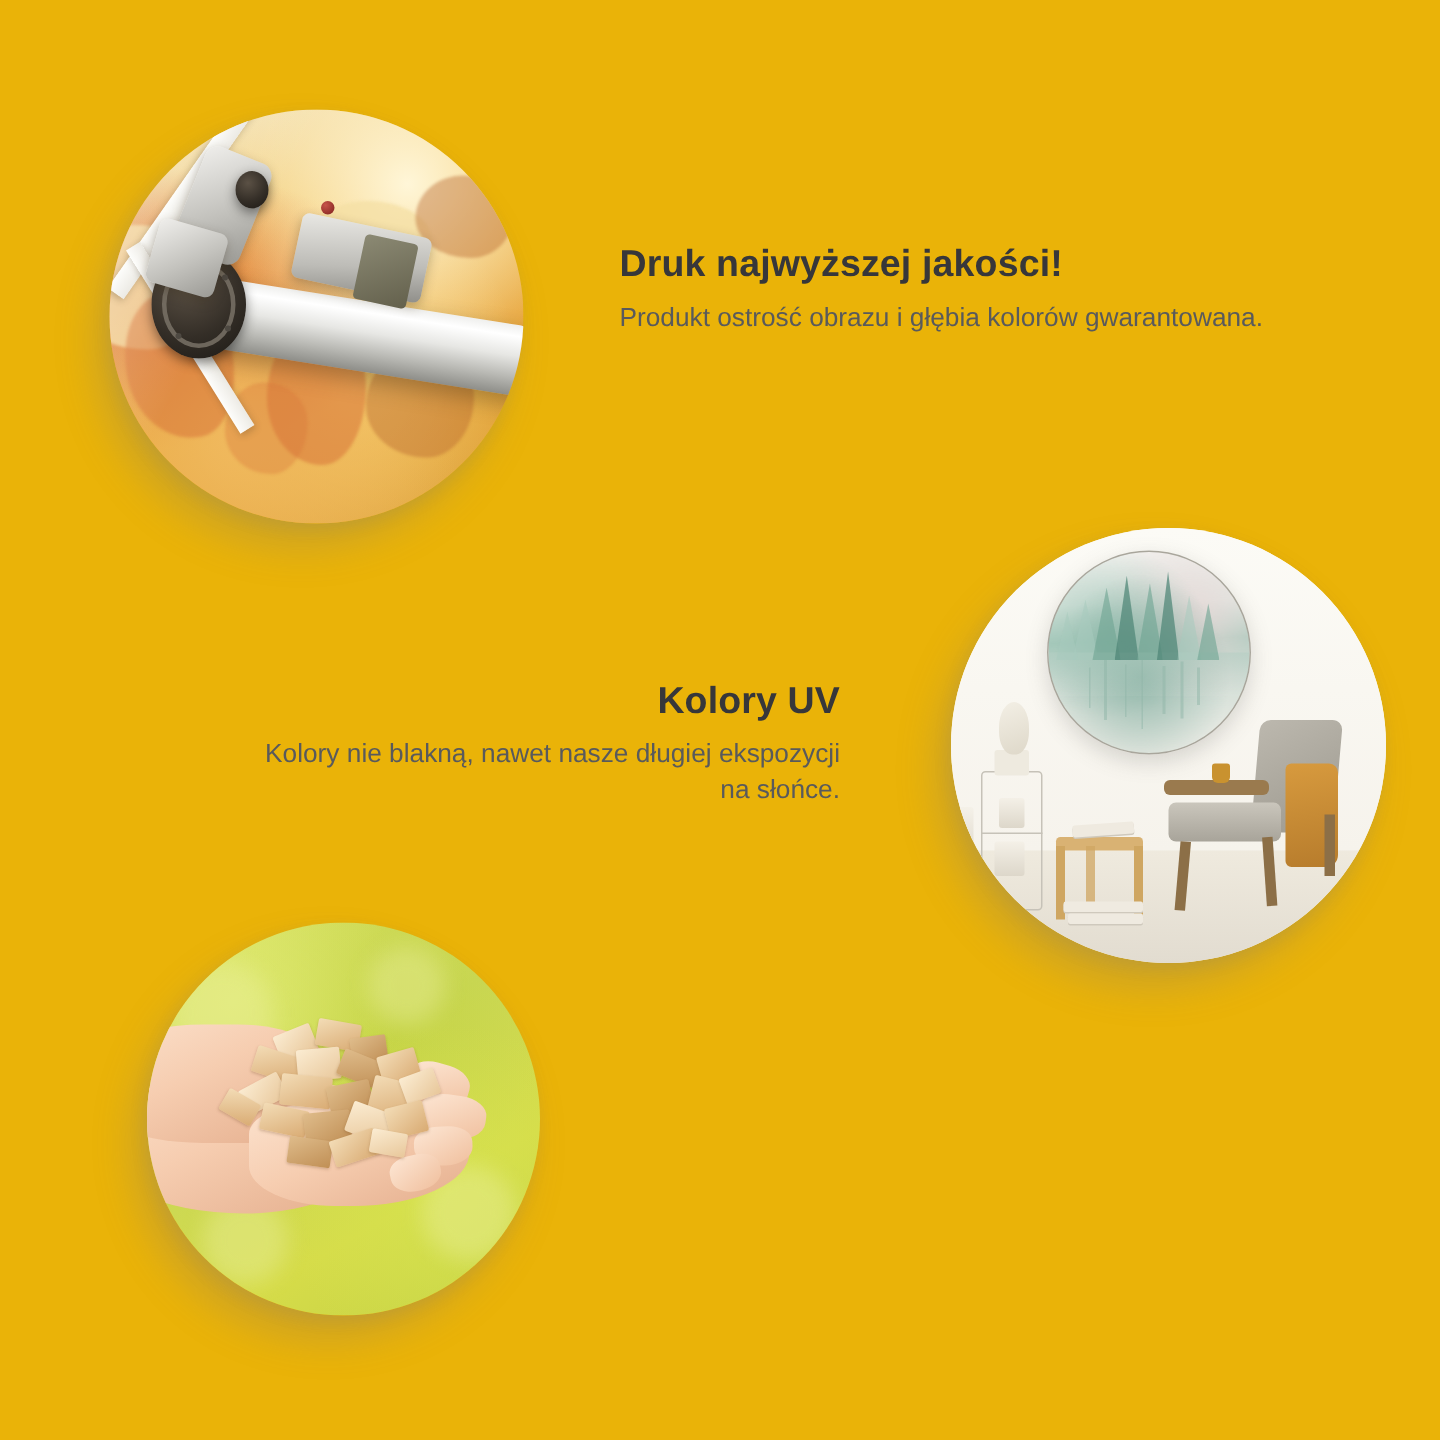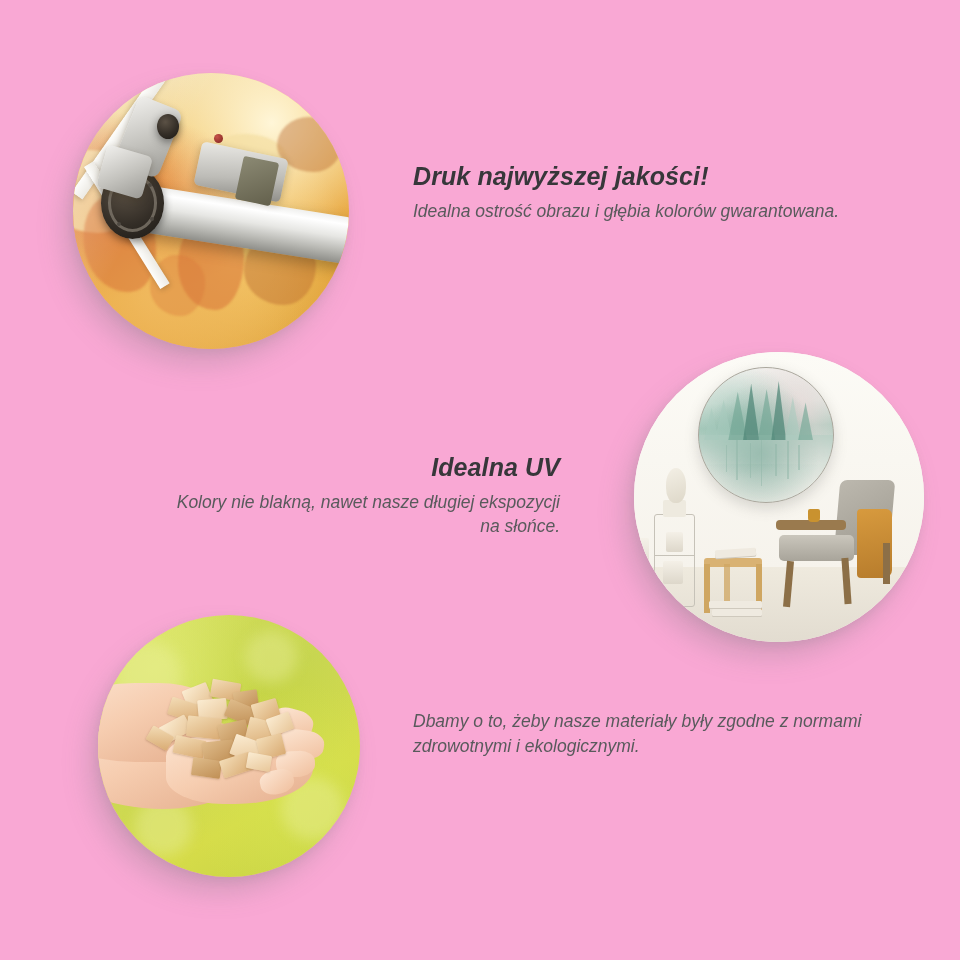--- a/index.html
+++ b/index.html
@@ -2,21 +2,21 @@
 <html><head>
 <meta charset="utf-8">
 <style>
   * { margin:0; padding:0; box-sizing:border-box; }
   html, body {
     width:960px; height:960px;
     background:#f4f4f4;
     font-family:"Liberation Sans","DejaVu Sans",sans-serif;
     overflow:hidden;
   }
-  .page { position:relative; width:960px; height:960px; background:#f9a8d4;font-style:italic; }
+  .page { position:relative; width:960px; height:960px; background:#eab308; }
 
   
   .feature { position:absolute; }
 
   .circle-wrap { position:absolute; }
   .circle {
     position:absolute; inset:0;
     border-radius:50%;
     overflow:hidden;
     box-shadow: -10px 16px 26px rgba(120,120,125,.26),
@@ -239,21 +239,21 @@
                border-radius:5px; transform:rotate(12deg);"></div>
           <div class="nozzle" style="left:60%; top:31%; width:13%; height:16%;
                transform:rotate(12deg); border-radius:3px;"></div>
           <div class="red-dot" style="left:51%; top:22%;"></div>
         </div>
       </div>
     </div>
 
     <div class="text-block align-left" style="left:413px; top:161px; width:430px;">
       <div class="feat-title">Druk najwyższej jakości!</div>
-      <div class="feat-desc">Idealna ostrość obrazu i głębia kolorów gwarantowana.</div>
+      <div class="feat-desc">Produkt ostrość obrazu i głębia kolorów gwarantowana.</div>
     </div>
   </div>
 
   <div class="feature">
 
     <div class="circle-wrap" style="left:634px; top:352px; width:290px; height:290px;">
       <div class="circle">
         <div class="scene">
           <div class="img2-bg"></div>
           <div class="wall2"></div>
@@ -304,21 +304,21 @@
           <div class="candle" style="left:11%; top:62%; width:6%; height:7%;"></div>
           <div class="candle" style="left:10%; top:72%; width:7%; height:8%;"></div>
           <div class="candle" style="left:0%; top:64%; width:5%; height:10%; opacity:.8;"></div>
           <div class="bust-base" style="left:10%; top:51%; width:8%; height:6%;"></div>
           <div class="bust" style="left:11%; top:40%; width:7%; height:12%;"></div>
         </div>
       </div>
     </div>
 
     <div class="text-block align-right" style="left:160px; top:452px; width:400px;">
-      <div class="feat-title">Idealna UV</div>
+      <div class="feat-title">Kolory UV</div>
       <div class="feat-desc">Kolory nie blakną, nawet nasze długiej ekspozycji na słońce.</div>
     </div>
   </div>
 
   <div class="feature">
 
     <div class="circle-wrap" style="left:98px; top:615px; width:262px; height:262px;">
       <div class="circle">
         <div class="scene">
           <div class="img3-bg"></div>
@@ -360,17 +360,16 @@
           <div class="chip" style="left:61%; top:46%; width:10%; height:8%;  transform:rotate(-14deg);"></div>
           <div class="chip dark" style="left:36%; top:55%; width:11%; height:7%;  transform:rotate(8deg);"></div>
           <div class="chip" style="left:47%; top:54%; width:12%; height:7%;  transform:rotate(-18deg);"></div>
           <div class="chip light" style="left:57%; top:53%; width:9%;  height:6%;  transform:rotate(10deg);"></div>
           <div class="chip" style="left:19%; top:44%; width:9%;  height:6%;  transform:rotate(30deg);"></div>
         </div>
       </div>
     </div>
 
     <div class="text-block align-left" style="left:413px; top:702px; width:480px;">
-      <div class="feat-desc">Dbamy o to, żeby nasze materiały były zgodne z normami zdrowotnymi i ekologicznymi.</div>
     </div>
   </div>
 
 </div>
 
 </body></html>

